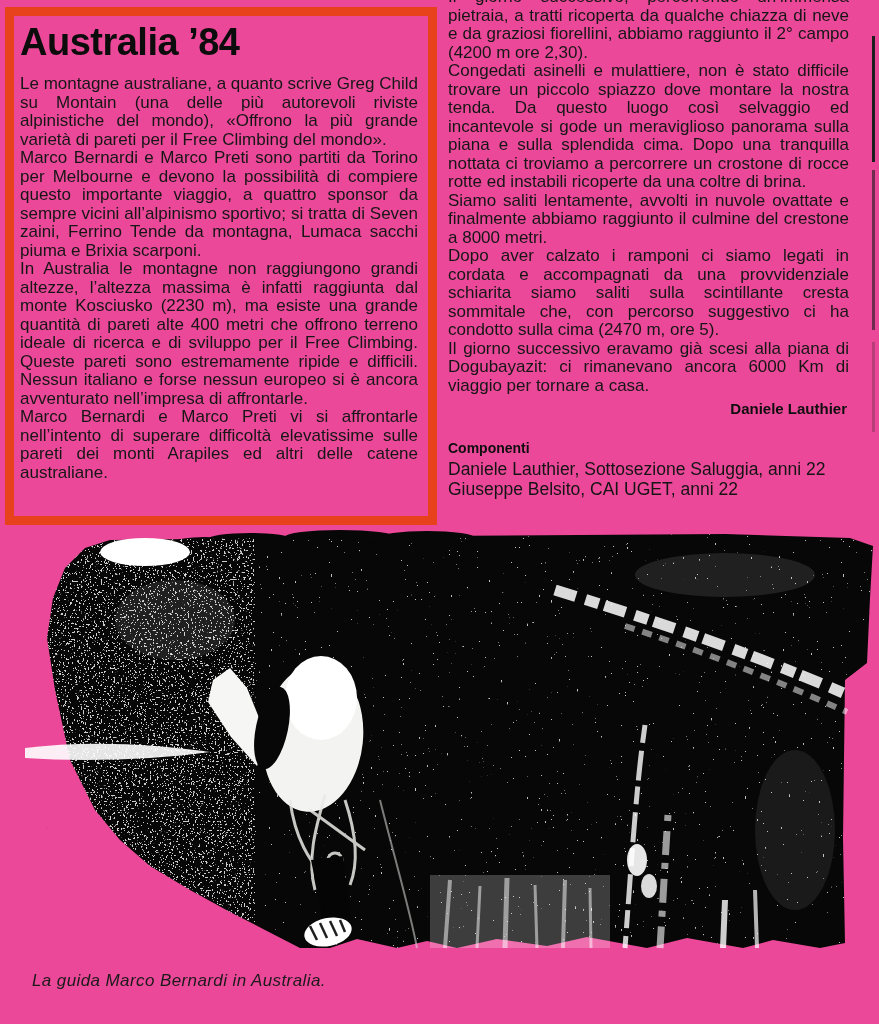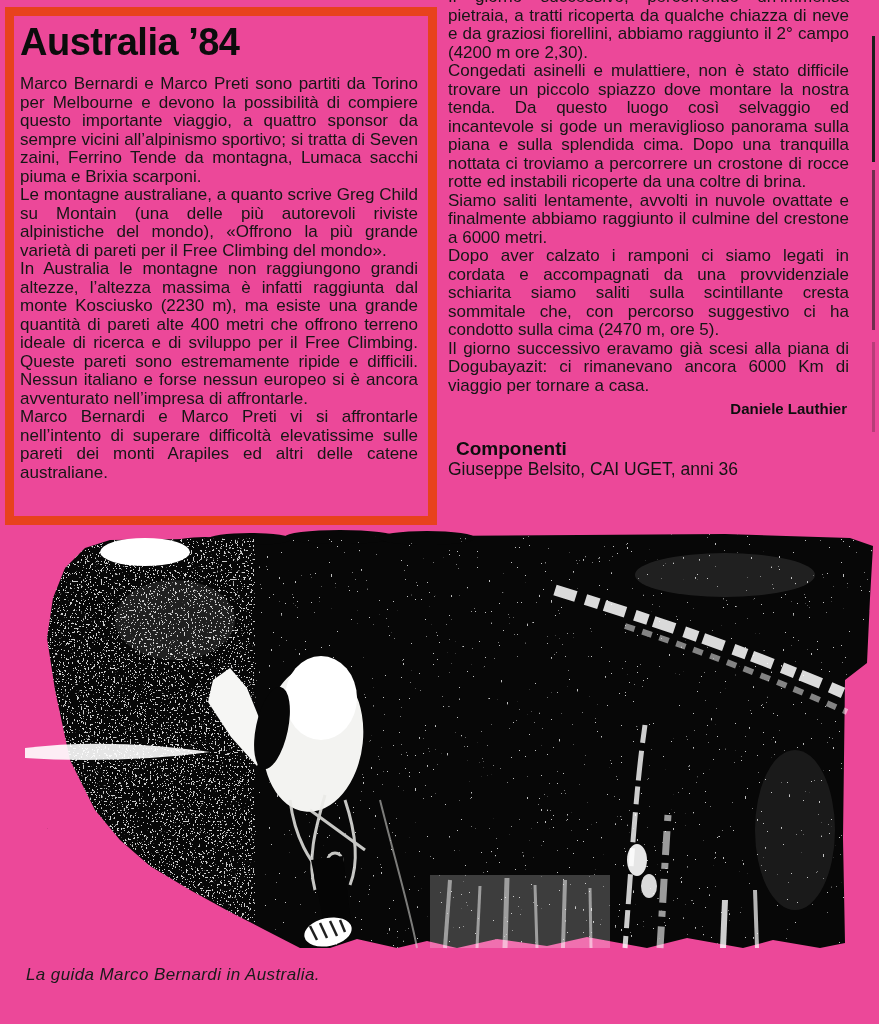--- a/index.html
+++ b/index.html
@@ -21,65 +21,66 @@
     margin:0;text-align:justify;font-size:17px;line-height:18.5px;color:#161616;
   }
   .right-col{
     position:absolute;left:448px;top:-12px;width:401px;
   }
   .author{
     margin:4px 2px 0 0;text-align:right;font-weight:bold;
     font-size:15px;line-height:19px;color:#0e0e0e;
   }
   .comp-head{
-    margin:21px 0 1px 8px;font-weight:bold;font-size:19px;line-height:19px;color:#0e0e0e;
+    margin:21px 0 1px 0;font-weight:bold;font-size:14px;line-height:19px;color:#0e0e0e;
   }
   .comp-line{margin:0;font-size:17.5px;line-height:20px;color:#141414;}
   
   .rule{position:absolute;left:872px;width:3px;background:#1d1d1d;}
   .rule-1{top:36px;height:126px;}
   .rule-2{top:170px;height:160px;opacity:.6;}
   .rule-3{top:342px;height:90px;opacity:.25;}
   .photo{position:absolute;left:25px;top:530px;width:850px;height:420px;}
   .photo svg{display:block;}
   .caption{
-    position:absolute;left:18px;top:957px;margin:8px;
+    position:absolute;left:18px;top:957px;margin:14px;
     font-style:italic;font-size:17px;letter-spacing:.4px;color:#1a1a1a;
   }
 </style>
 </head>
 <body>
 
 <div class="page">
 
   <div class="highlight-box">
     <h1 class="title"><span>Australia ’84</span><br></h1>
     <div>
 
-    <p class="para">Marco Bernardi e Marco Preti sono partiti da Torino per Melbourne e devono la possibilità di compiere questo importante viaggio, a quattro sponsor da sempre vicini all’alpinismo sportivo; si tratta di Seven zaini, Ferrino Tende da montagna, Lumaca sacchi piuma e Brixia scarponi.</p>
-        <p class="para">Le montagne australiane, a quanto scrive Greg Child su Montain (una delle più autorevoli riviste alpinistiche del mondo), «Offrono la più grande varietà di pareti per il Free Climbing del mondo».</p>
+    <p class="para">Le montagne australiane, a quanto scrive Greg Child su Montain (una delle più autorevoli riviste alpinistiche del mondo), «Offrono la più grande varietà di pareti per il Free Climbing del mondo».</p>
+        <p class="para">Marco Bernardi e Marco Preti sono partiti da Torino per Melbourne e devono la possibilità di compiere questo importante viaggio, a quattro sponsor da sempre vicini all’alpinismo sportivo; si tratta di Seven zaini, Ferrino Tende da montagna, Lumaca sacchi piuma e Brixia scarponi.</p>
         <p class="para">In Australia le montagne non raggiungono grandi altezze, l’altezza massima è infatti raggiunta dal monte Kosciusko (2230 m), ma esiste una grande quantità di pareti alte 400 metri che offrono terreno ideale di ricerca e di sviluppo per il Free Climbing. Queste pareti sono estremamente ripide e difficili. Nessun italiano e forse nessun europeo si è ancora avventurato nell’impresa di affrontarle.</p>
         <p class="para">Marco Bernardi e Marco Preti vi si affrontarle nell’intento di superare difficoltà elevatissime sulle pareti dei monti Arapiles ed altri delle catene australiane.</p>
       </div>
   </div>
 
   <div class="right-col">
     <div>
 
     <p class="para">Il giorno successivo, percorrendo un’immensa pietraia, a tratti ricoperta da qualche chiazza di neve e da graziosi fiorellini, abbiamo raggiunto il 2° campo (4200 m ore 2,30).</p>
         <p class="para">Congedati asinelli e mulattiere, non è stato difficile trovare un piccolo spiazzo dove montare la nostra tenda. Da questo luogo così selvaggio ed incantevole si gode un meraviglioso panorama sulla piana e sulla splendida cima. Dopo una tranquilla nottata ci troviamo a percorrere un crostone di rocce rotte ed instabili ricoperte da una coltre di brina.</p>
-        <p class="para">Siamo saliti lentamente, avvolti in nuvole ovattate e finalmente abbiamo raggiunto il culmine del crestone a 6000 metri.</p>
+        <p class="para">Siamo saliti lentamente, avvolti in nuvole ovattate e finalmente abbiamo raggiunto il culmine del crestone a 8000 metri.</p>
         <p class="para">Dopo aver calzato i ramponi ci siamo legati in cordata e accompagnati da una provvidenziale schiarita siamo saliti sulla scintillante cresta sommitale che, con percorso suggestivo ci ha condotto sulla cima (2470 m, ore 5).</p>
         <p class="para">Il giorno successivo eravamo già scesi alla piana di Dogubayazit: ci rimanevano ancora 6000 Km di viaggio per tornare a casa.</p>
       </div>
     <p class="author">Daniele Lauthier</p>
     <p class="comp-head">Componenti</p>
     <div>
 
-        <p class="comp-line">Giuseppe Belsito, CAI UGET, anni 36</p>
+    <p class="comp-line">Daniele Lauthier, Sottosezione Saluggia, anni 22</p>
+        <p class="comp-line">Giuseppe Belsito, CAI UGET, anni 22</p>
       </div>
   </div>
 
   <div class="rule rule-1"></div>
   <div class="rule rule-2"></div>
   <div class="rule rule-3"></div>
 
   <div class="photo">
     <svg width="850" height="420" viewBox="0 0 850 420" xmlns="http://www.w3.org/2000/svg">
       <defs>

